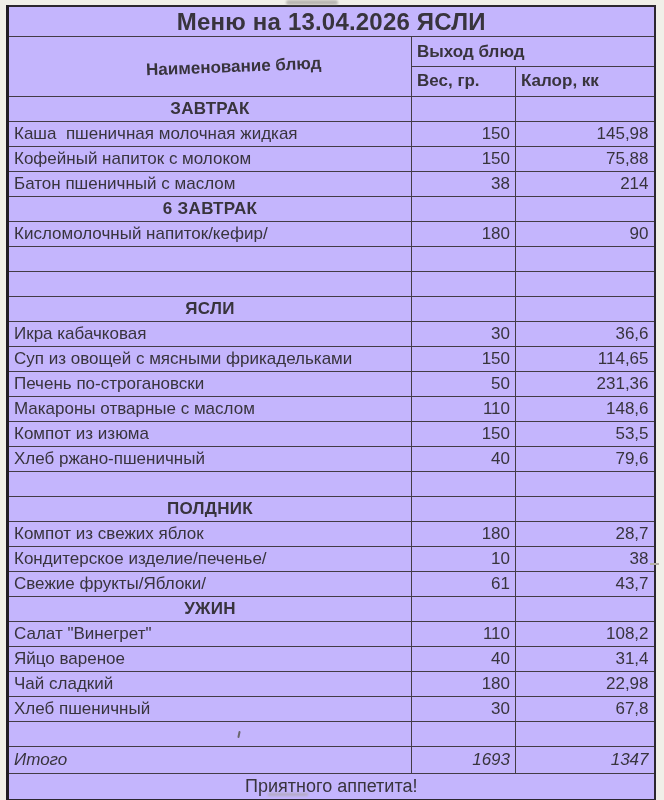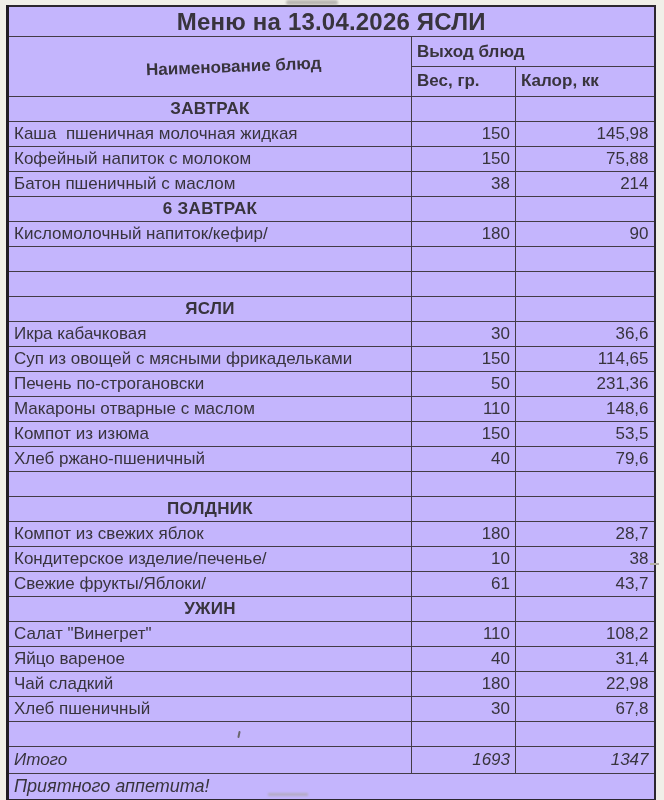--- a/index.html
+++ b/index.html
@@ -48,21 +48,21 @@
   .c-name { text-align: left; }
   .c-num { text-align: right; }
   tr[data-name="section-row"] td:first-child {
     text-align: center;
     font-weight: bold;
     letter-spacing: 0.3px;
   }
   tr[data-name="total-row"] td { height: 26px; font-style: italic; }
   tfoot td {
     height: 25px;
-    font-style: italic;
+    text-align: center;
     font-size: 18px;
     font-family: "Liberation Sans", sans-serif;
   }
   
   .artifact-top-smudge {
     position: absolute; left: 286px; top: 0; width: 52px; height: 5px;
     background: #8e8b88; opacity: 0.55; border-radius: 3px; filter: blur(1px);
   }
   .artifact-right-dash {
     position: absolute; left: 650px; top: 563px; width: 9px; height: 2px;

